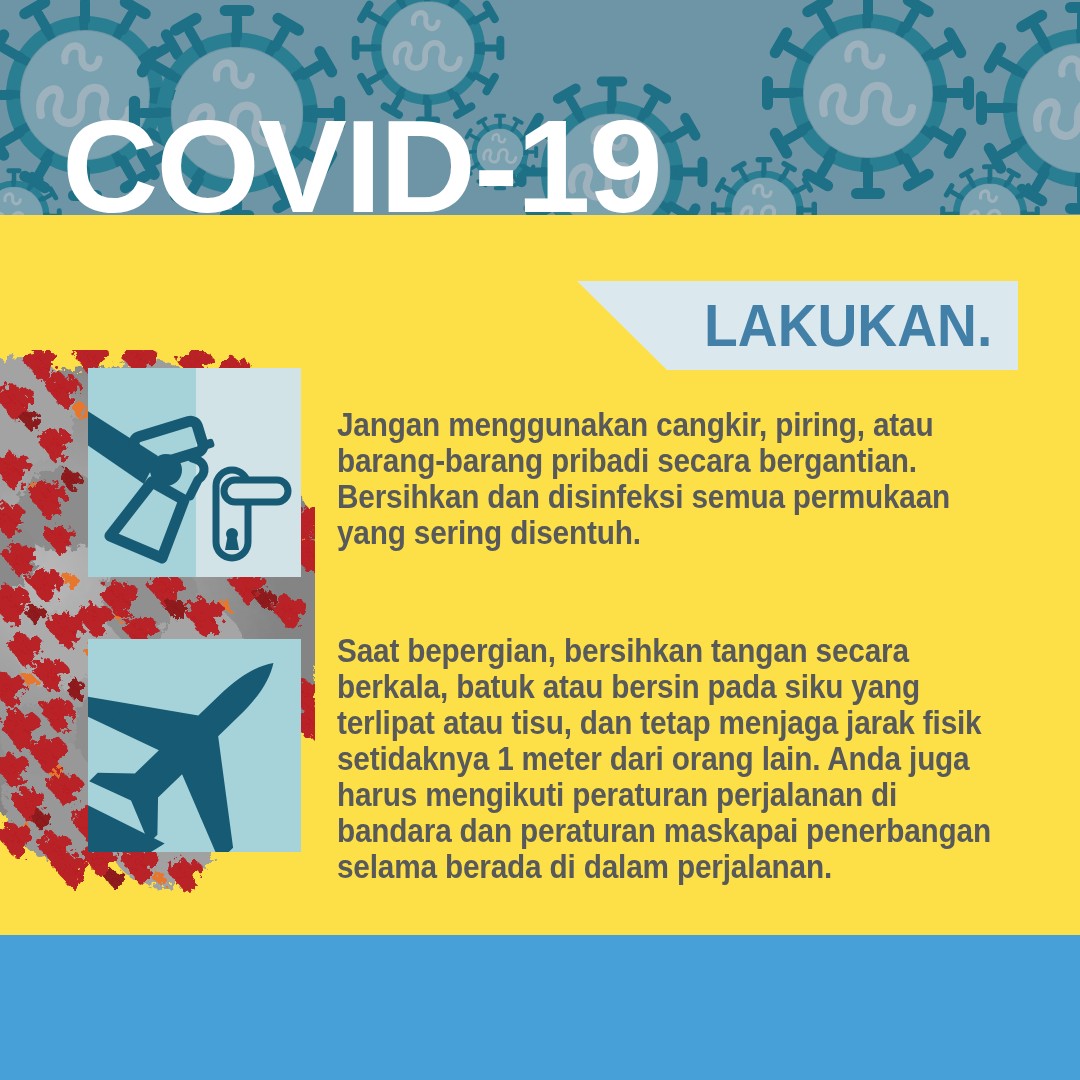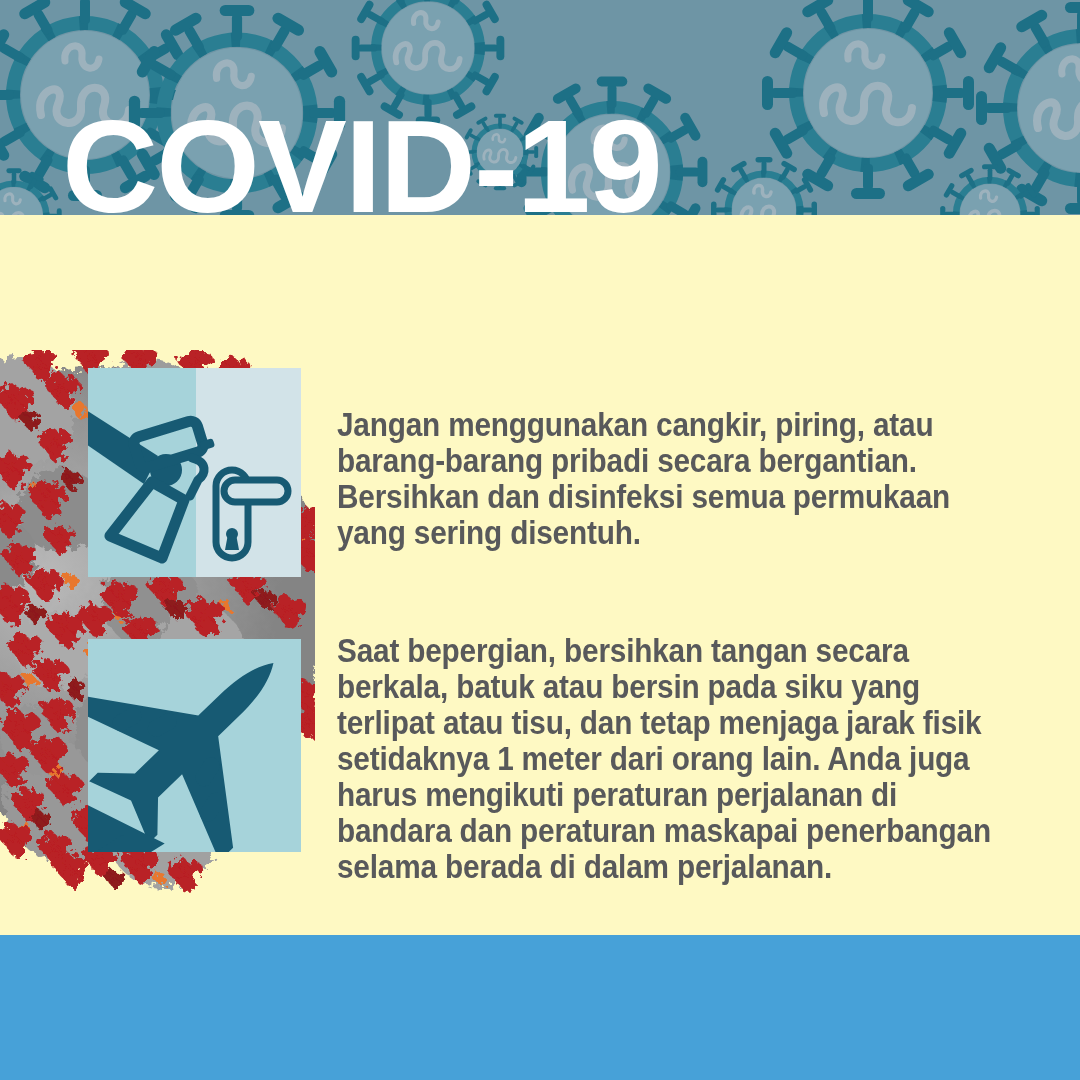--- a/index.html
+++ b/index.html
@@ -1,16 +1,16 @@
 <!DOCTYPE html>
 <html style="--header-bg: #6e95a5; --virus-dark: #1d7086; --virus-mid: #2a7e92; --virus-inner: #7aa1b0; --virus-rna: #9db2bd; --title-color: #ffffff; --callout-bg: #dbe8ee; --callout-text: #4280a8; --body-text: #58595b; --tile-teal: #a6d3da; --tile-light: #d2e3e8; --icon-dark: #175a73; --photo-red: #b92025; --photo-red-dark: #8e1a1c; --photo-orange: #e8772e; --photo-gray: #9a9a9a; --footer-bg: #47a1d8; --footer-text: #ffffff;"><head>
 <meta charset="utf-8">
 <style>
   html,body{margin:0;padding:0;background:#e8e8e8;}
-  .canvas{position:relative;width:1080px;height:1080px;background:#fef9c3;overflow:hidden;
+  .canvas{position:relative;width:1080px;height:1080px;background:#fde047;overflow:hidden;
           font-family:"Liberation Sans", sans-serif;margin:0 auto;}
 
   
   .header{position:absolute;left:0;top:0;width:1080px;height:215px;
           background:var(--header-bg,#6e95a5);overflow:hidden;}
   .header svg{position:absolute;left:0;top:0;}
   .covid-title{position:absolute;left:62px;top:101px;margin:0;
           font-size:132px;font-weight:bold;line-height:1;letter-spacing:-2px;
           color:var(--title-color,#ffffff);transform:scaleX(1.01);transform-origin:left top;}
 
@@ -248,20 +248,23 @@
         <rect x="60" y="47" width="7" height="13" rx="3.5" transform="rotate(-14 64 53)"></rect>
         <rect x="72" y="56" width="7" height="13" rx="3.5" transform="rotate(-14 76 62)"></rect>
       </g>
       <g class="fill-dark">
         <path d="M0 78 L36 96 L28 101 L0 101 Z"></path>
         <path d="M2 101 L16 92 L26 101 Z"></path>
       </g>
     </svg>
   </div>
 
+  <div class="callout">
+    <span>LAKUKAN.</span>
+  </div>
 
   <p class="para p1">Jangan menggunakan cangkir, piring, atau
 barang-barang pribadi secara bergantian.
 Bersihkan dan disinfeksi semua permukaan
 yang sering disentuh.</p>
   <p class="para p2">Saat bepergian, bersihkan tangan secara
 berkala, batuk atau bersin pada siku yang
 terlipat atau tisu, dan tetap menjaga jarak fisik
 setidaknya 1 meter dari orang lain. Anda juga
 harus mengikuti peraturan perjalanan di

